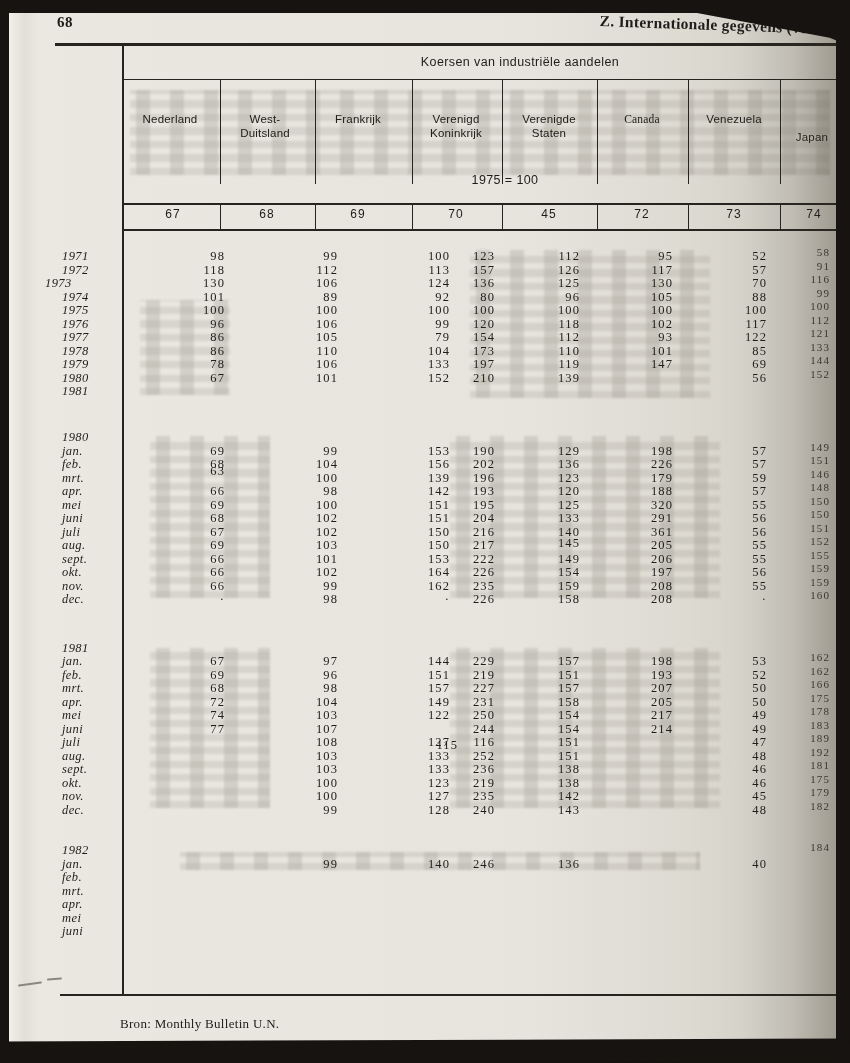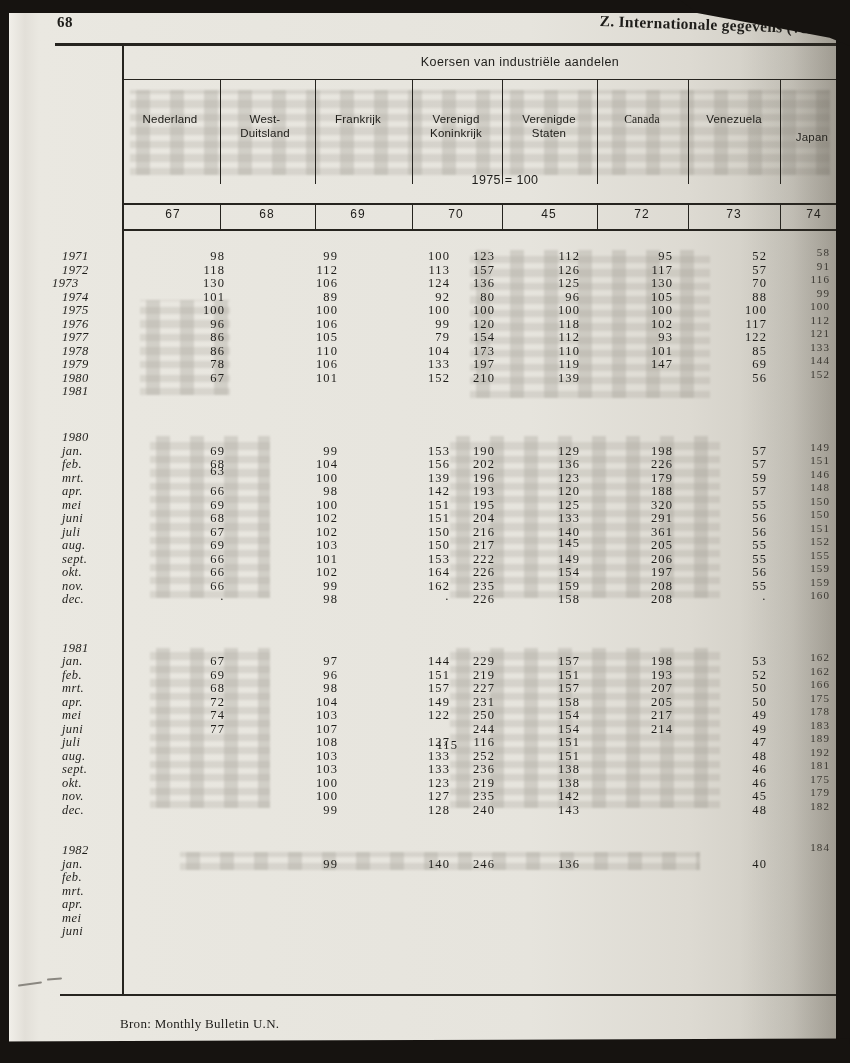--- a/index.html
+++ b/index.html
@@ -109,21 +109,21 @@
     <div class="txt cell jp" style="left:760px;top:246px;width:70px;">58</div>
     <div class="txt lbl" style="left:62px;top:262.5px;">1972</div>
     <div class="txt cell" style="left:155px;top:262.5px;width:70px;">118</div>
     <div class="txt cell" style="left:268px;top:262.5px;width:70px;">112</div>
     <div class="txt cell" style="left:380px;top:262.5px;width:70px;">113</div>
     <div class="txt cell" style="left:425px;top:262.5px;width:70px;">157</div>
     <div class="txt cell" style="left:510px;top:262.5px;width:70px;">126</div>
     <div class="txt cell" style="left:603px;top:262.5px;width:70px;">117</div>
     <div class="txt cell" style="left:697px;top:262.5px;width:70px;">57</div>
     <div class="txt cell jp" style="left:760px;top:259.5px;width:70px;">91</div>
-    <div class="txt lbl" style="left:52px;top:276px;">1973</div>
+    <div class="txt lbl" style="left:45px;top:276px;">1973</div>
     <div class="txt cell" style="left:155px;top:276px;width:70px;">130</div>
     <div class="txt cell" style="left:268px;top:276px;width:70px;">106</div>
     <div class="txt cell" style="left:380px;top:276px;width:70px;">124</div>
     <div class="txt cell" style="left:425px;top:276px;width:70px;">136</div>
     <div class="txt cell" style="left:510px;top:276px;width:70px;">125</div>
     <div class="txt cell" style="left:603px;top:276px;width:70px;">130</div>
     <div class="txt cell" style="left:697px;top:276px;width:70px;">70</div>
     <div class="txt cell jp" style="left:760px;top:273px;width:70px;">116</div>
     <div class="txt lbl" style="left:62px;top:289.5px;">1974</div>
     <div class="txt cell" style="left:155px;top:289.5px;width:70px;">101</div>

